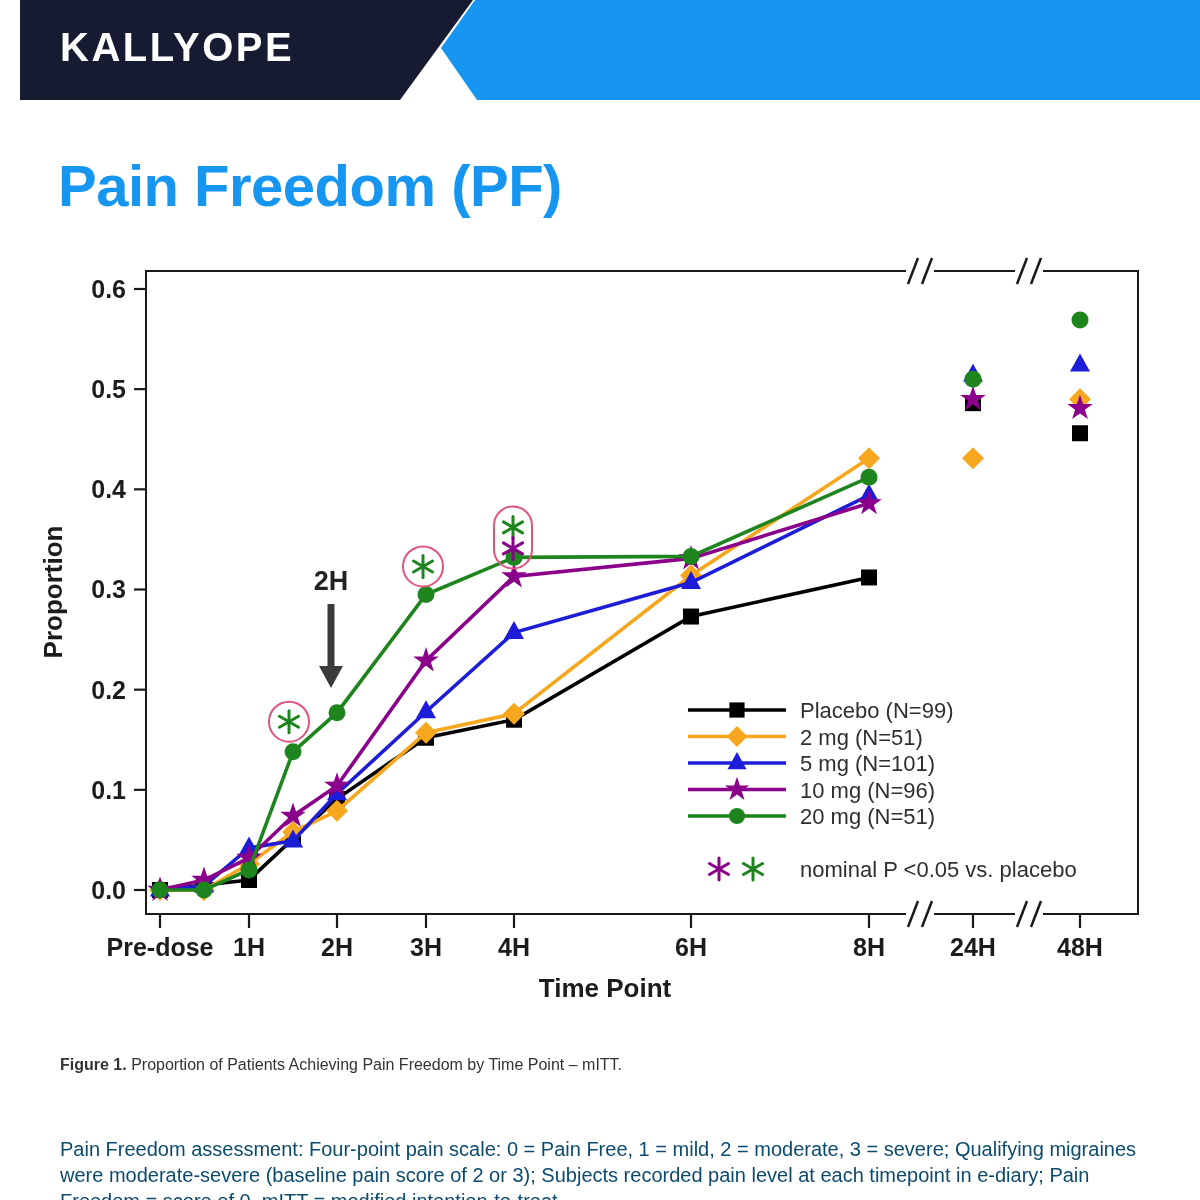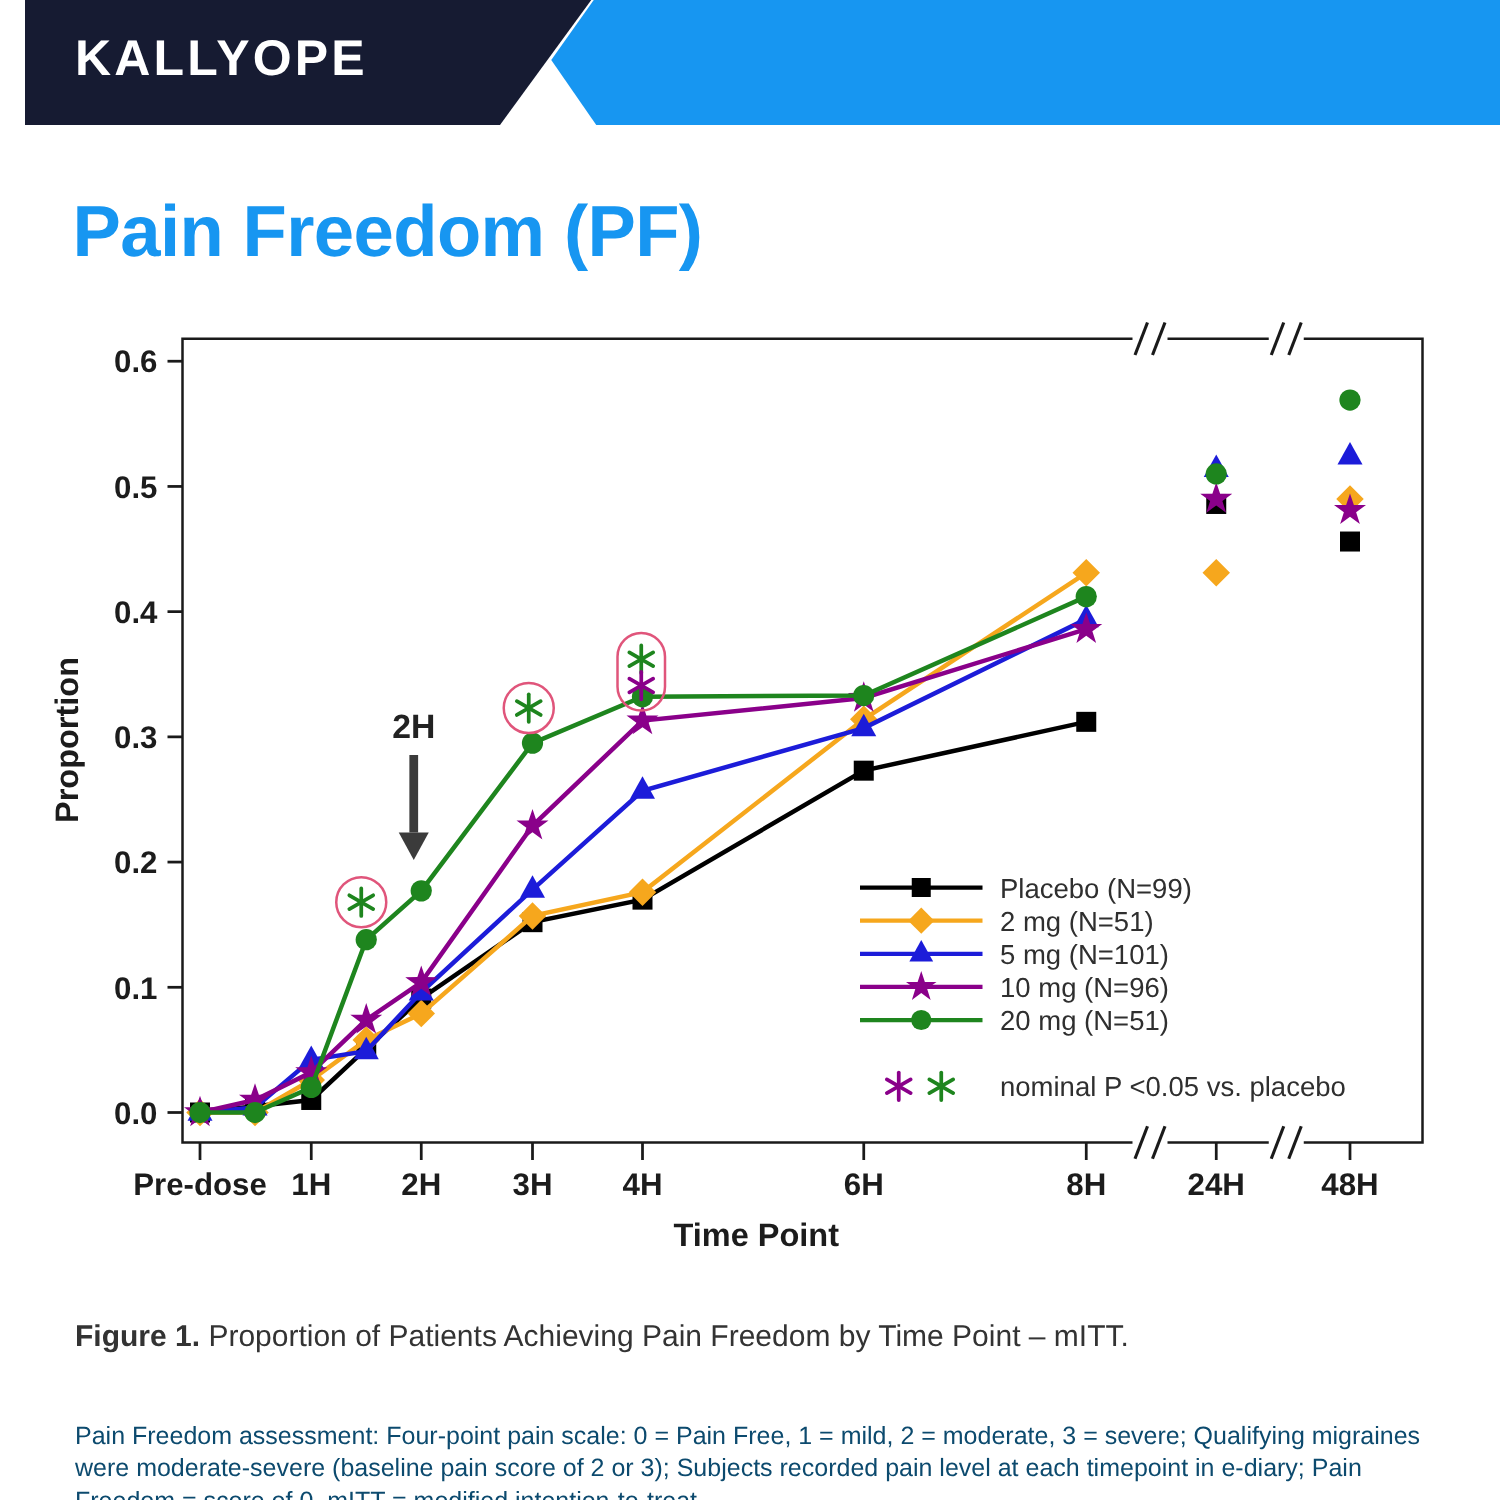--- a/index.html
+++ b/index.html
@@ -5,21 +5,21 @@
   html,body{margin:0;padding:0;background:#ffffff;}
   body{width:1200px;height:1200px;position:relative;overflow:hidden;
        font-family:"Liberation Sans", sans-serif;}
   .header{position:absolute;left:0;top:0;width:1200px;height:80px;padding-left:20px;}
   .brand{position:absolute;left:60px;top:25px;color:#ffffff;font-size:40px;
          font-weight:700;letter-spacing:2.5px;}
   .page-title{position:absolute;left:58px;top:152px;margin:0;color:#1796F1;
          font-size:58px;font-weight:700;letter-spacing:-0.5px;}
   #chart-svg{position:absolute;left:0;top:0;}
   .caption{position:absolute;left:60px;top:1056px;width:1090px;color:#333333;
-         font-size:24px;line-height:1.15;}
+         font-size:16px;line-height:1.15;}
   .caption b{font-weight:700;}
   .caption-note{position:absolute;left:60px;top:1136px;width:1090px;color:#0c4a6e;
          font-size:20px;line-height:1.30;}
 </style>
 </head>
 <body>
 
 <div class="header">
   <svg width="1200" height="100">
     <polygon points="0,0 453,0 380,100 0,100" fill="#161B32"></polygon>

